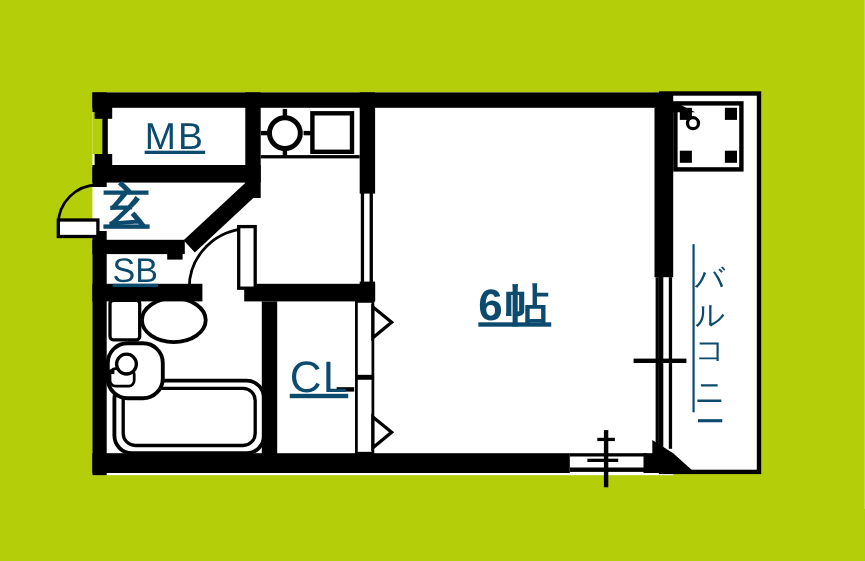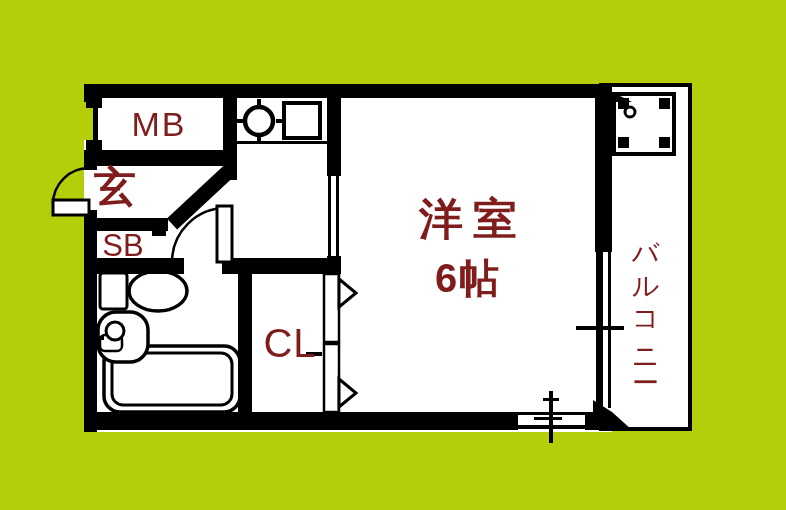--- a/index.html
+++ b/index.html
@@ -1,20 +1,20 @@
 <!DOCTYPE html>
 <html><head>
 <meta charset="utf-8">
 <style>
   html,body{margin:0;padding:0;}
   body{font-family:"Liberation Sans","DejaVu Sans",sans-serif;}
   .stage{position:relative;width:786px;height:510px;background:#b4ce0a;overflow:hidden;}
   .stage svg{position:absolute;left:0;top:0;}
   .lbl{position:absolute;display:flex;align-items:center;justify-content:center;
-       color:#7f1d1d;font-weight:600;line-height:1;white-space:nowrap;}
+       color:#0c4a6e;font-weight:600;line-height:1;white-space:nowrap;text-decoration:underline;}
   .lbl-mb{left:96px;top:98px;width:126px;height:52px;font-size:34px;font-weight:500;letter-spacing:2px;}
   .lbl-genkan{left:86px;top:160px;width:58px;height:54px;font-size:42px;}
   .lbl-sb{left:94px;top:229px;width:58px;height:32px;font-size:31px;font-weight:500;}
   .lbl-cl{left:252px;top:318px;width:76px;height:50px;font-size:40px;font-weight:500;letter-spacing:1px;}
   .lbl-room{left:341px;top:192px;width:254px;height:54px;font-size:44px;letter-spacing:10px;padding-left:10px;box-sizing:border-box;}
   .lbl-size{left:341px;top:254px;width:254px;height:48px;font-size:40px;letter-spacing:2px;}
   .lbl-balcony{left:626px;top:172px;width:38px;height:252px;font-size:27px;
        writing-mode:vertical-rl;text-orientation:mixed;letter-spacing:6px;font-weight:500;}
 </style>
 </head>
@@ -133,16 +133,15 @@
       <rect x="534" y="417" width="28" height="3"></rect>
       <rect x="549" y="391" width="4" height="52"></rect>
       <rect x="543" y="398" width="16" height="3"></rect>
     </g>
   </svg>
 
   <div class="lbl lbl-mb">MB</div>
   <div class="lbl lbl-genkan">玄</div>
   <div class="lbl lbl-sb">SB</div>
   <div class="lbl lbl-cl">CL</div>
-  <div class="lbl lbl-room">洋室</div>
   <div class="lbl lbl-size">6帖</div>
   <div class="lbl lbl-balcony">バルコニー</div>
 </div>
 
 </body></html>

